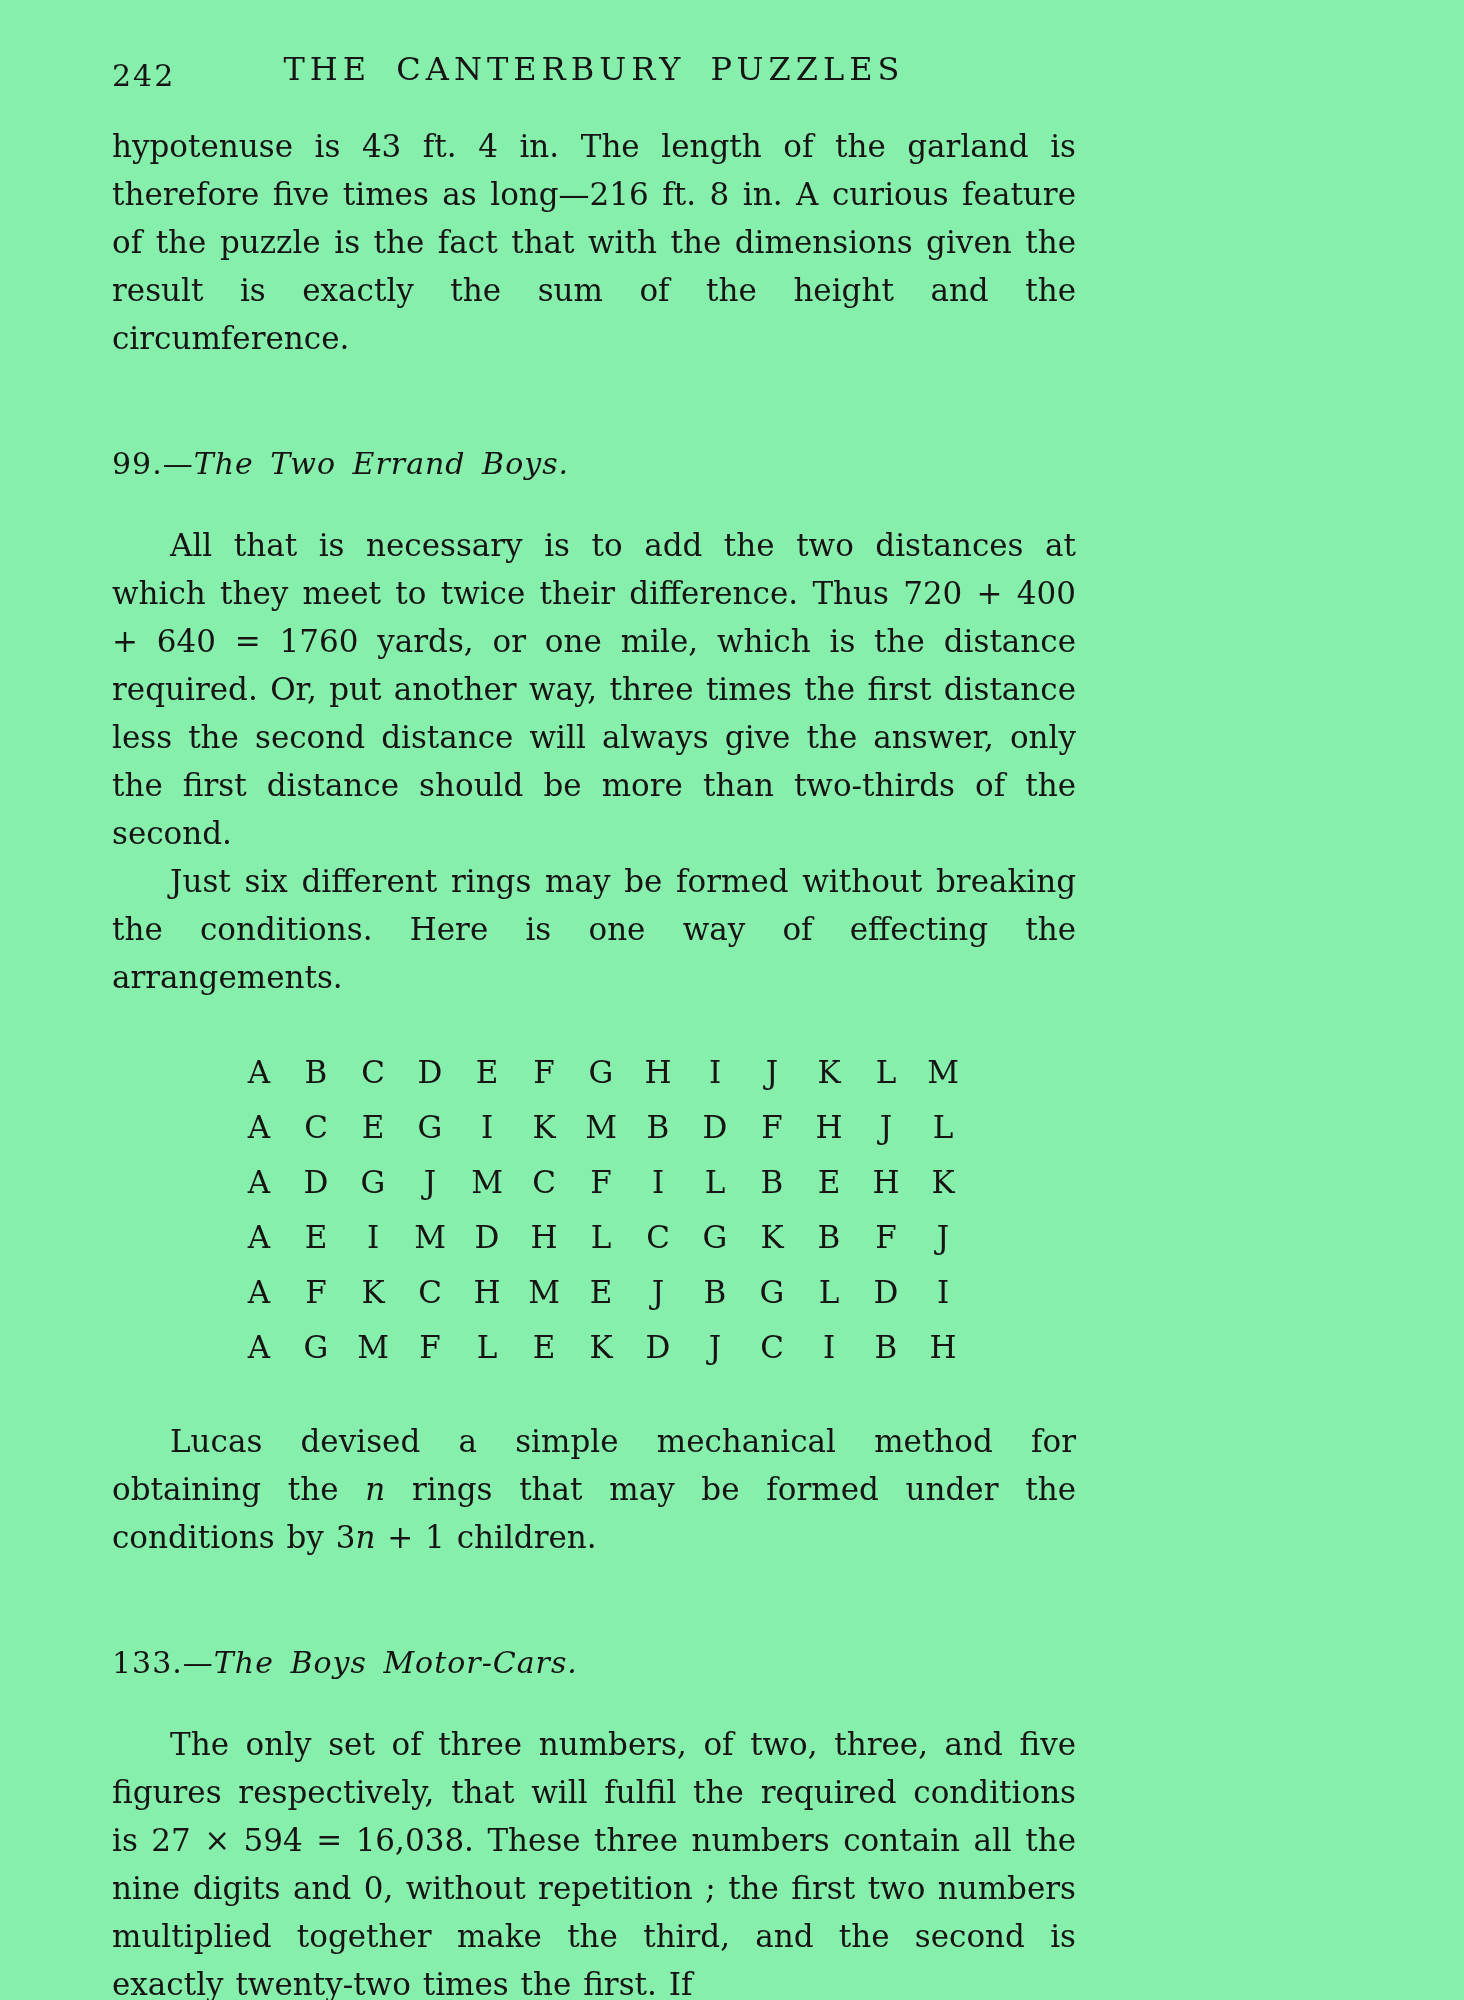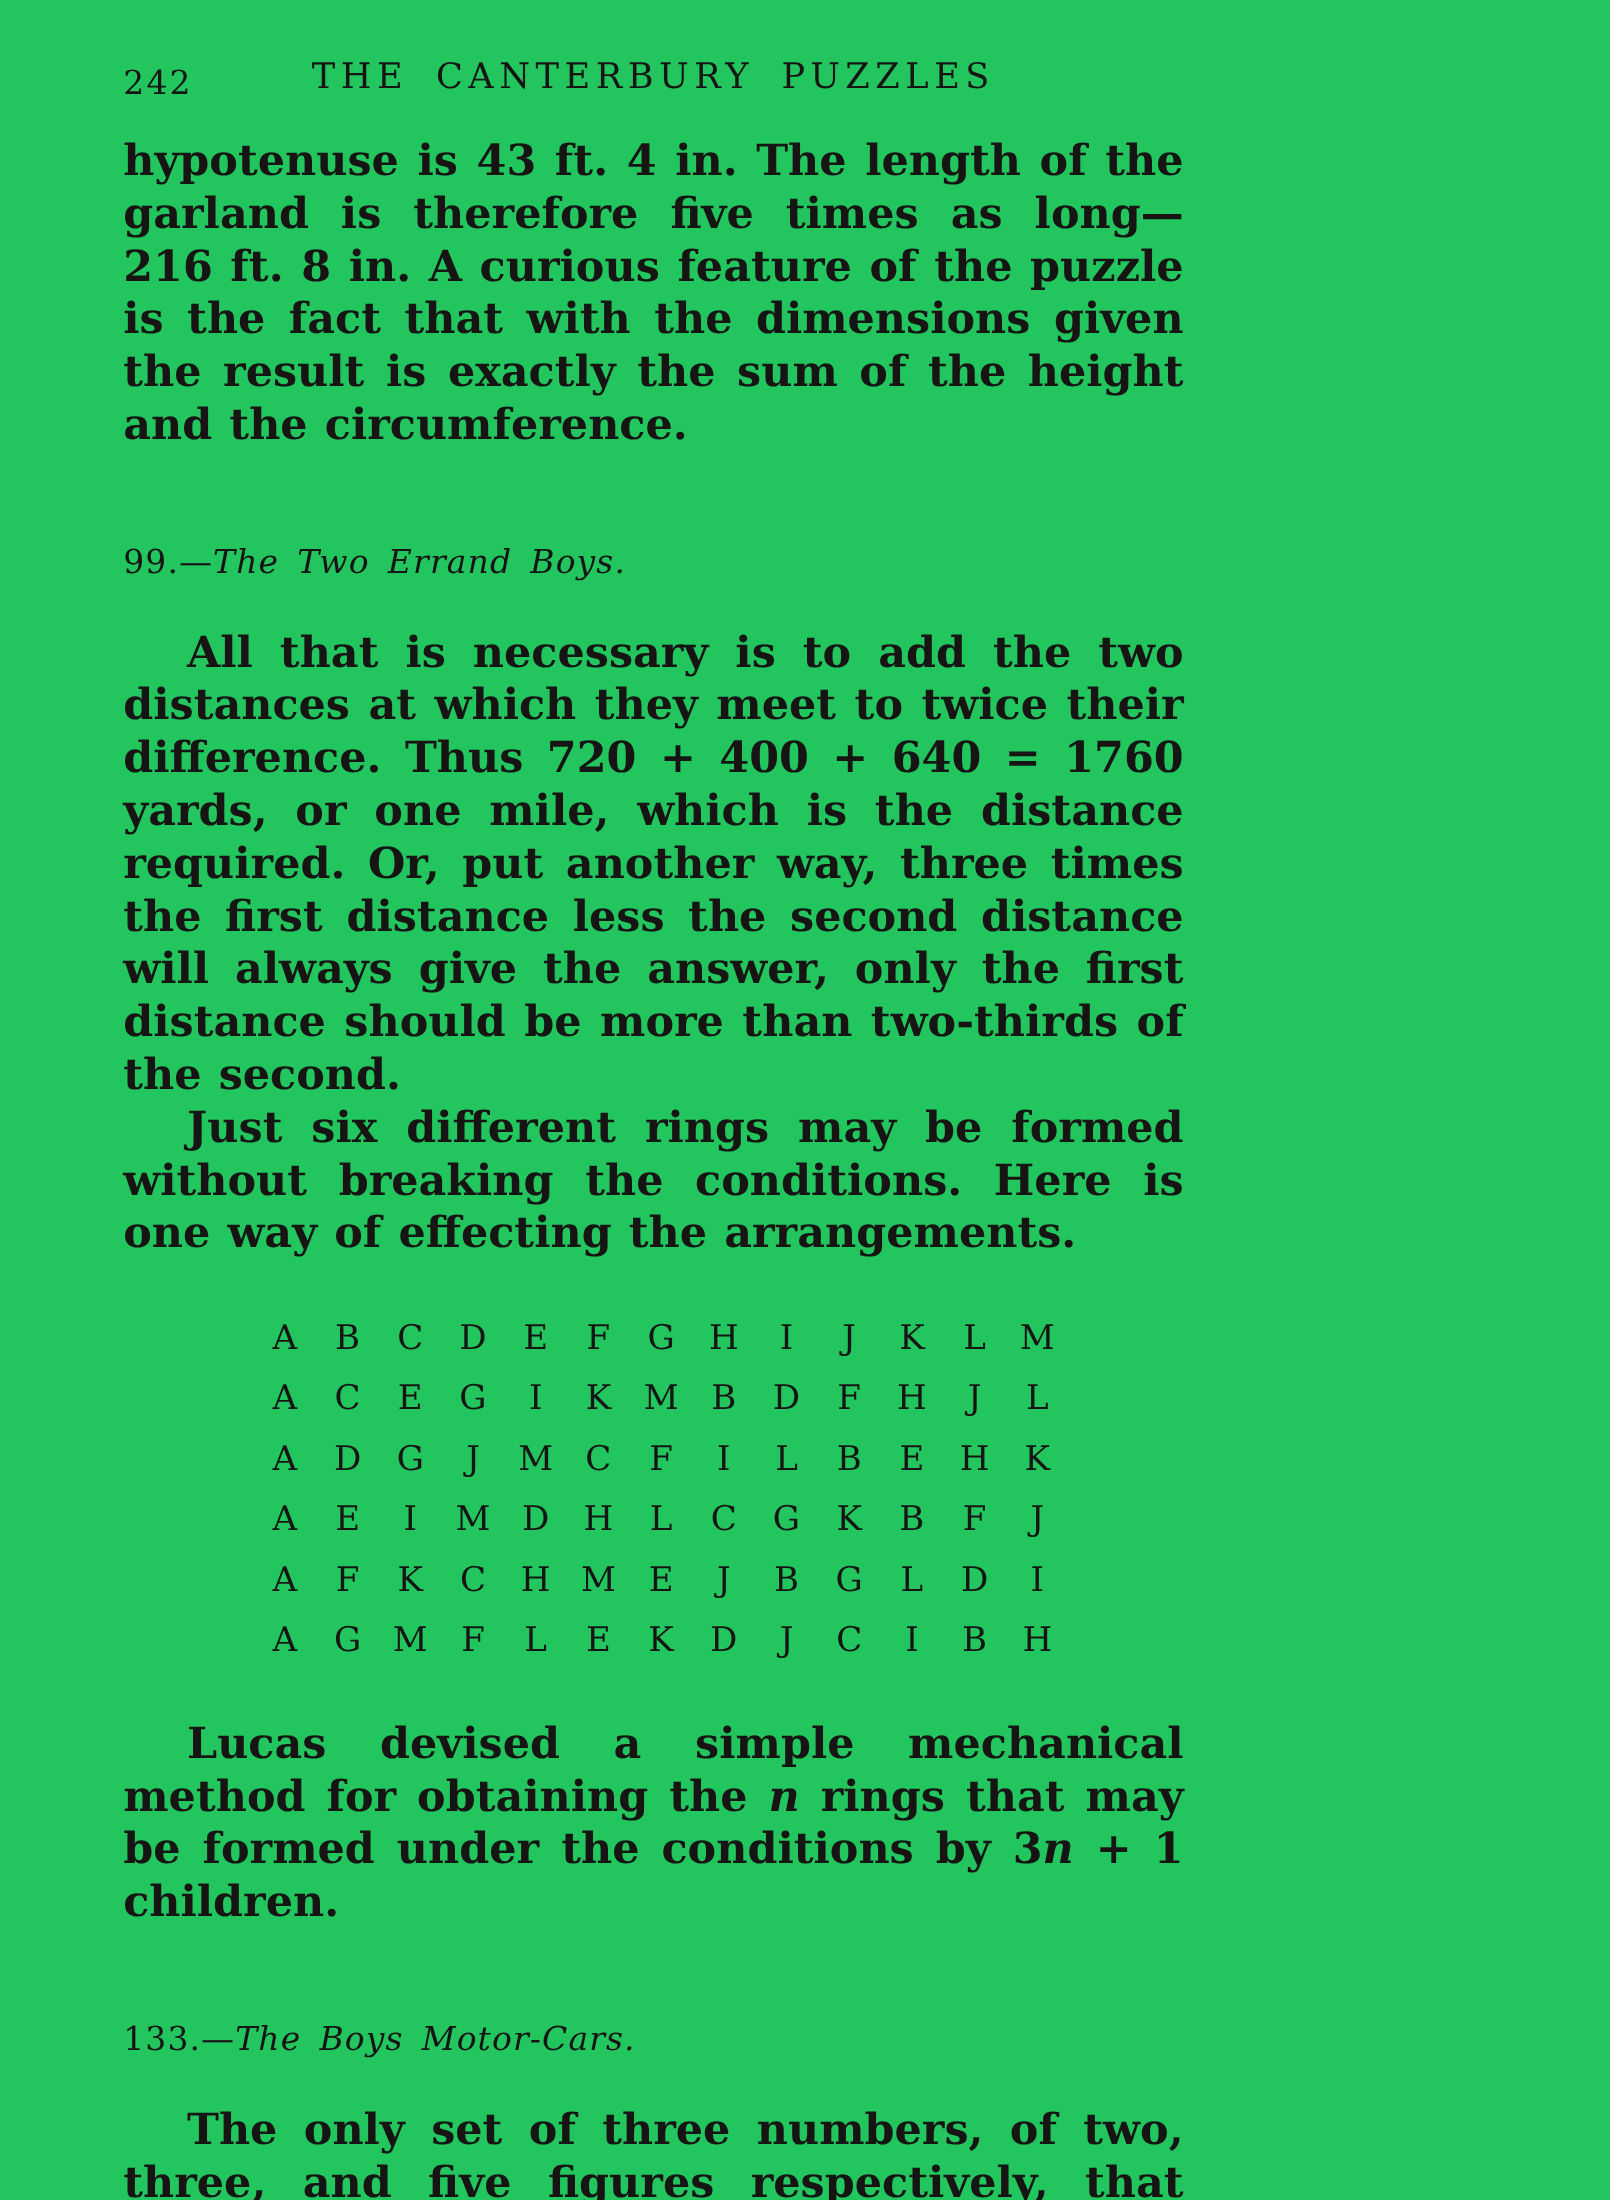--- a/index.html
+++ b/index.html
@@ -5,21 +5,21 @@
   html, body {
     margin: 0;
     padding: 0;
     background: #ffffff;
   }
   .page {
     position: relative;
     width: 1464px;
     height: 2000px;
     box-sizing: border-box;
-    background: #22c55e;
+    background: #86efac;
     color: #161514;
     font-family: "DejaVu Serif", "Liberation Serif", serif;
     padding: 50px 388px 0 112px;
     overflow: hidden;
   }
   .running-head {
     position: relative;
     height: 46px;
     margin-bottom: 26px;
   }
@@ -32,26 +32,25 @@
   }
   .book-title {
     display: block;
     text-align: center;
     font-size: 32px;
     letter-spacing: 5px;
     word-spacing: 10px;
     font-weight: 500;
   }
   .para {
-    font-size: 39px;
+    font-size: 31px;
     line-height: 48px;
     text-align: justify;
     margin: 0;
     word-spacing: 2px;
-    font-weight: bold;
   }
   .indent { text-indent: 58px; }
   .section-head {
     font-size: 30px;
     font-weight: normal;
     margin: 84px 0 40px 0;
     letter-spacing: 1px;
     word-spacing: 6px;
   }
   .section-head em { font-style: italic; }

